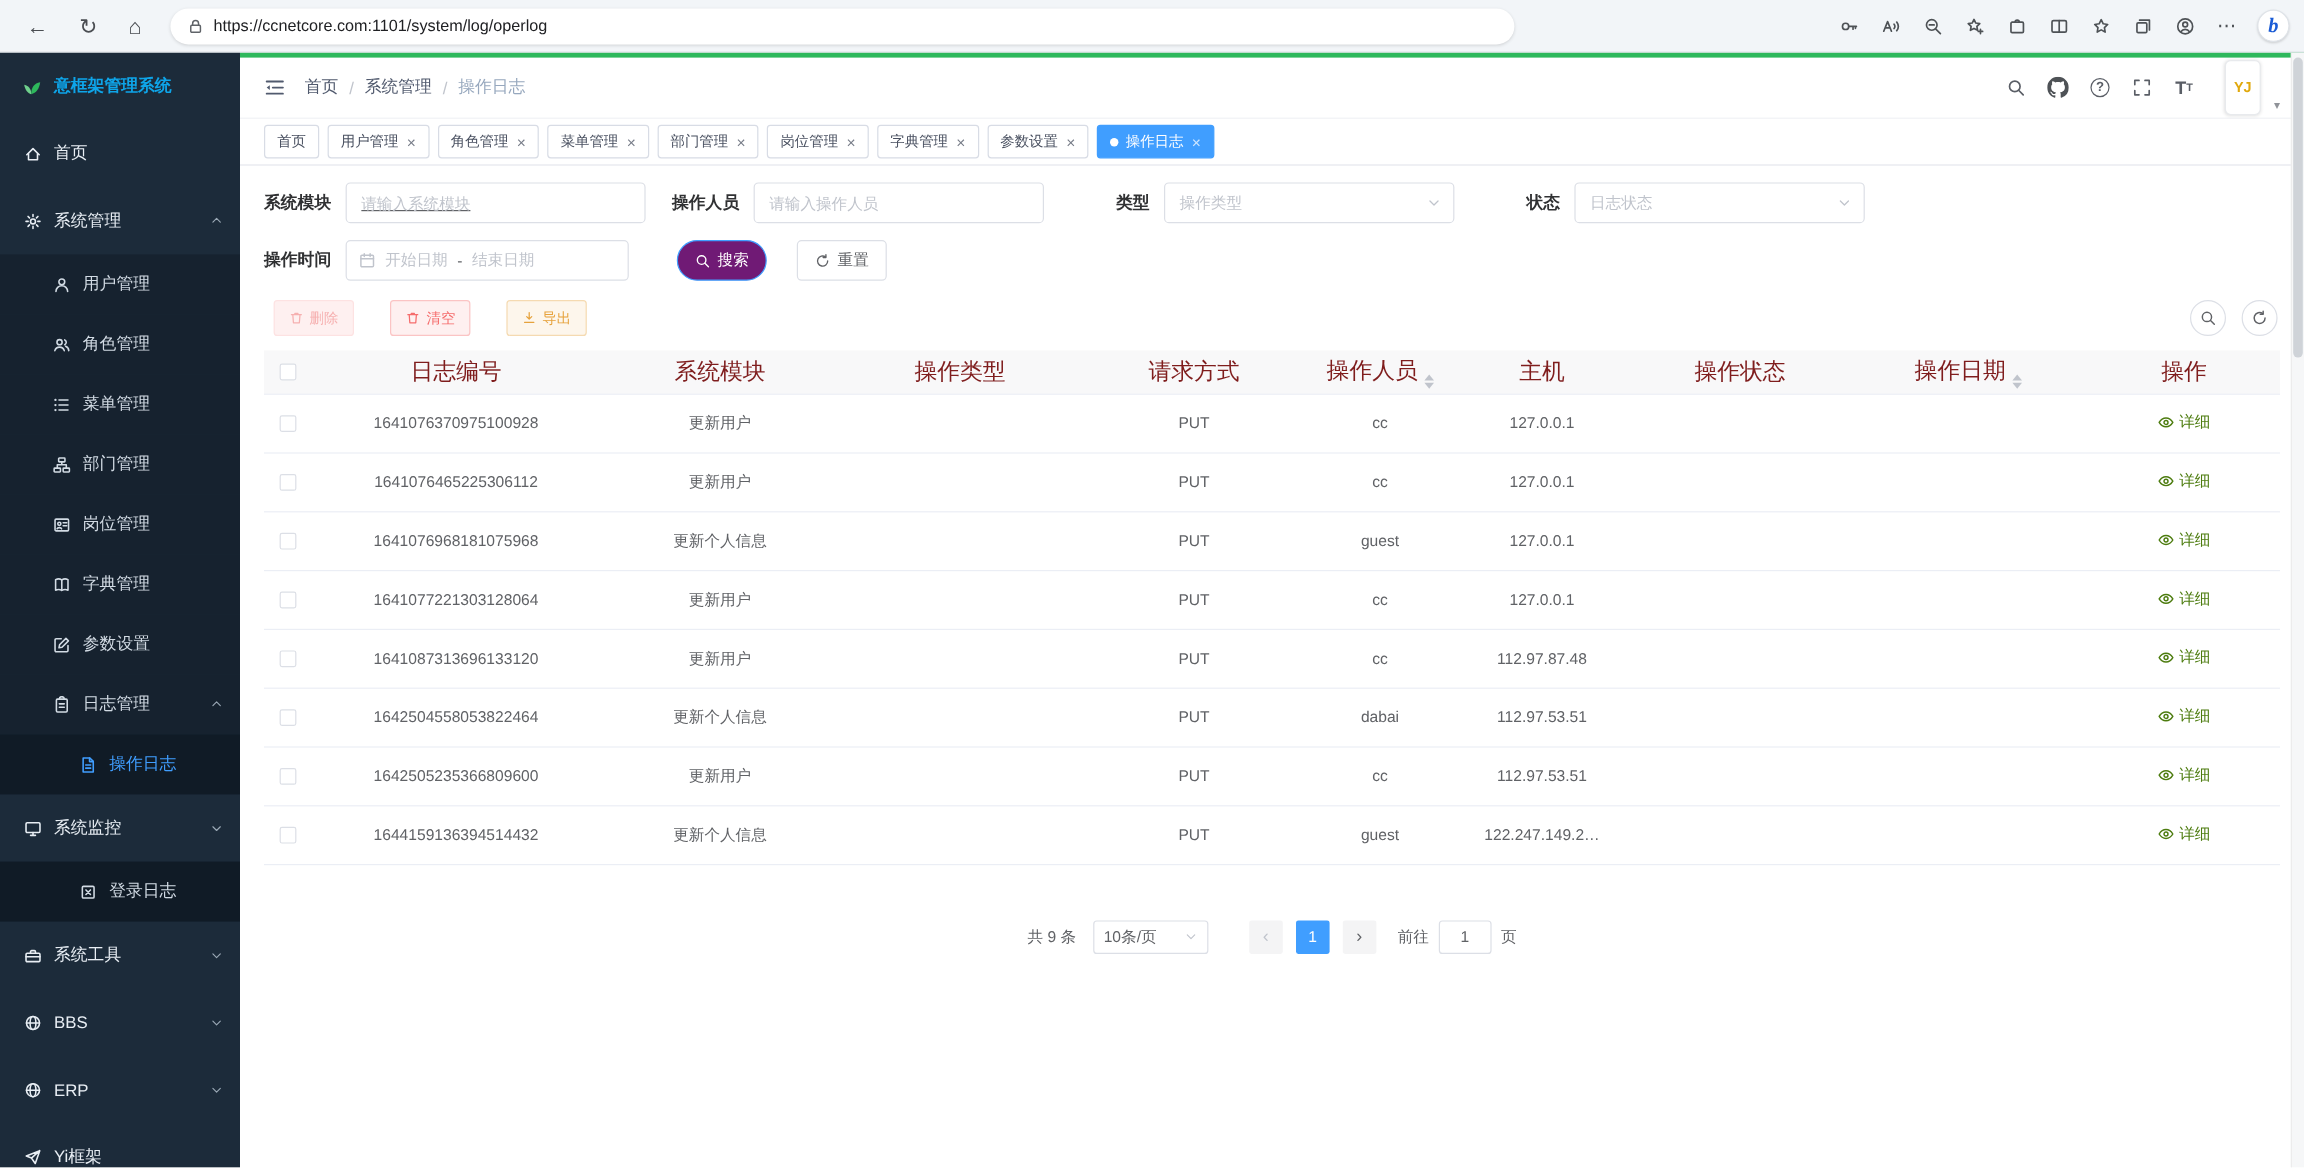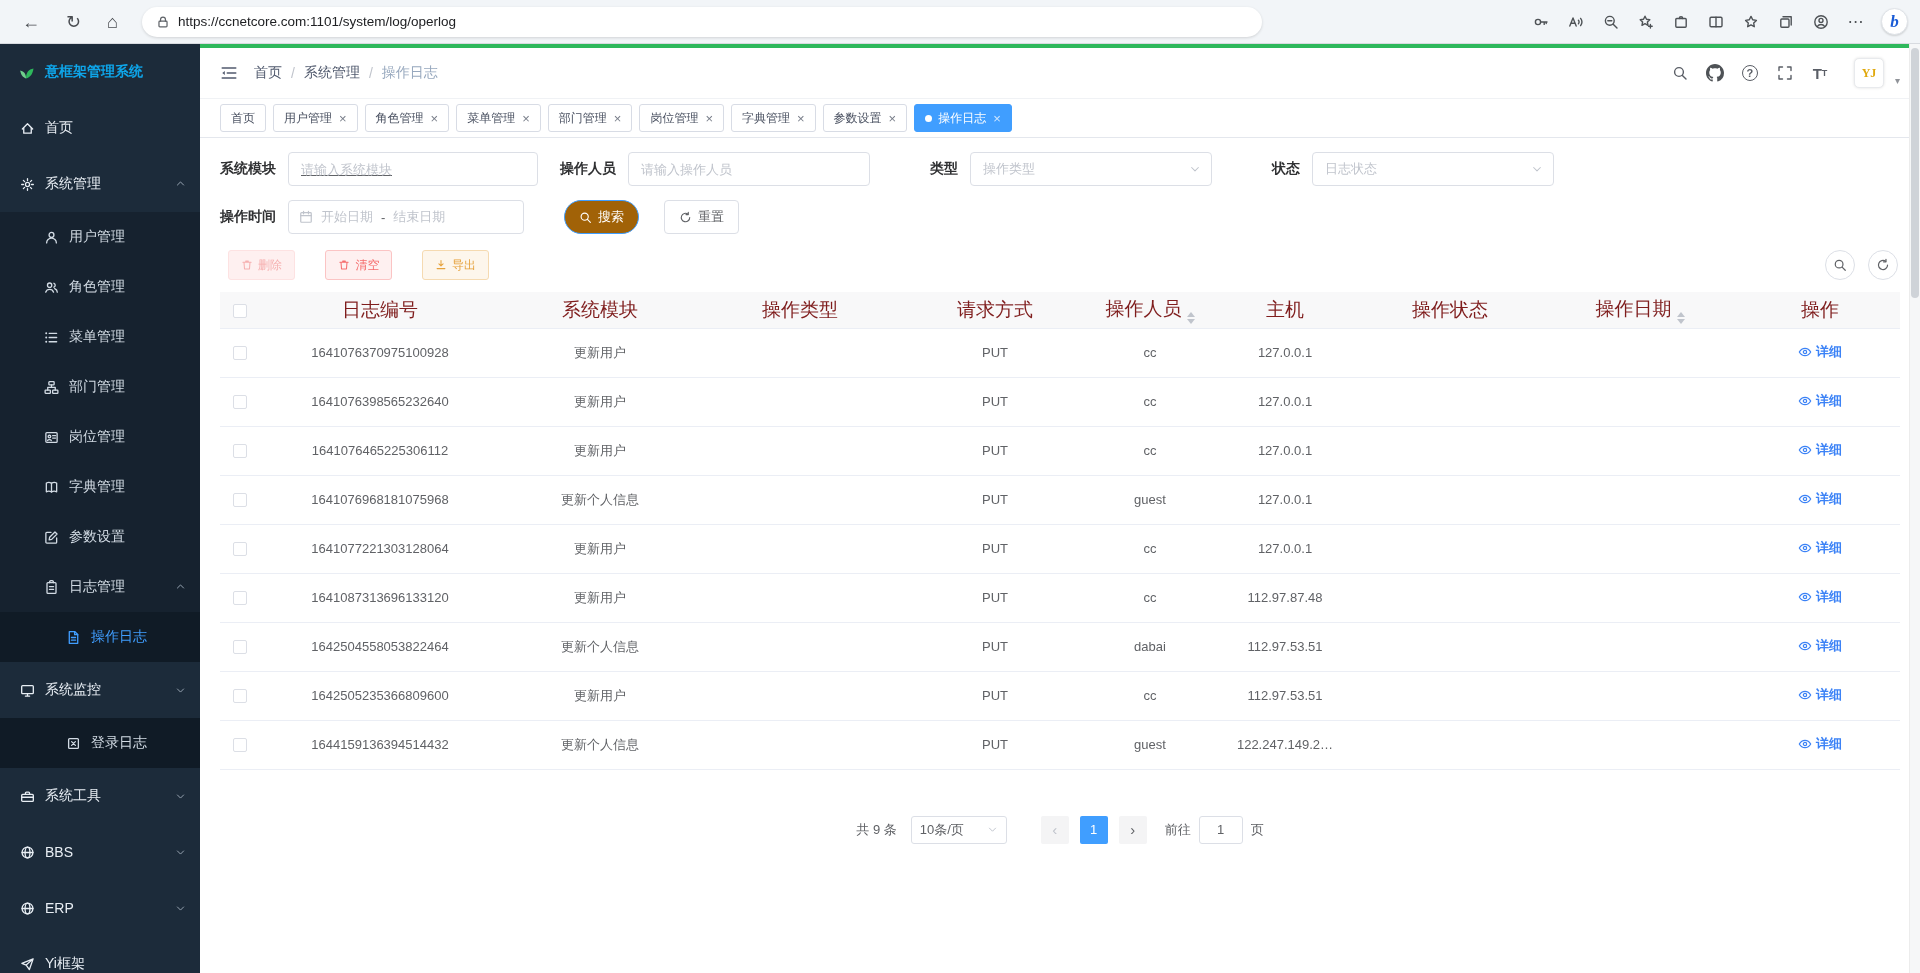--- a/index.html
+++ b/index.html
@@ -40,21 +40,21 @@
   .hamb { color:#515a6e; margin-right:16px; cursor:pointer; display:flex; }
   .crumbs { display:flex; align-items:center; gap:9px; font-size:14px; }
   .crumb { color:#515a6e; cursor:pointer; }
   .crumb.last { color:#97a8be; cursor:default; }
   .csep { color:#c0c4cc; }
   .nav-right { margin-left:auto; display:flex; align-items:center; gap:17px; color:#5a5e66; }
   .nicon { width:18px; height:18px; display:flex; align-items:center; justify-content:center; cursor:pointer; }
   .qicon { width:16px; height:16px; border:1.4px solid #5a5e66; border-radius:50%; font-size:11px; display:flex; align-items:center; justify-content:center; font-weight:bold; }
   .fticon { font-weight:bold; font-size:15px; line-height:1; }
   .fticon small { font-size:9px; }
-  .avatar { width:30px; height:30px; border-radius:5px; background:#fff; border:1px solid #e8eaed; box-shadow:0 0 3px rgba(0,0,0,.12); color:#e0a80c; font-weight:bold; font-size:12px; display:flex; align-items:center; justify-content:center; margin-left:8px; cursor:pointer;font-family:Liberation Serif, serif; }
+  .avatar { width:30px; height:46px; border-radius:5px; background:#fff; border:1px solid #e8eaed; box-shadow:0 0 3px rgba(0,0,0,.12); color:#e0a80c; font-weight:bold; font-size:12px; display:flex; align-items:center; justify-content:center; margin-left:8px; cursor:pointer; }
   .avcaret { color:#909399; font-size:10px; margin-left:-6px; align-self:flex-end; padding-bottom:2px; }
 
   .tabbar { height:40px; display:flex; align-items:center; padding:0 20px; border-top:1px solid #f0f2f5; border-bottom:1px solid #e4e7ed; }
   .tab { display:inline-flex; align-items:center; height:28px; padding:0 10px; border:1px solid #d8dce5; background:#fff; color:#495060; font-size:12px; margin-right:7px; border-radius:3px; cursor:pointer; white-space:nowrap; }
   .tab .tclose { margin-left:7px; font-size:13px; line-height:1; opacity:.75; }
   .tab.active { background:#409eff; border-color:#409eff; color:#fff; }
   .tab.active .tdot { width:7px; height:7px; border-radius:50%; background:#fff; margin-right:6px; }
 
   .content { padding:14px 20px 0; }
 
@@ -65,21 +65,21 @@
   .finput { height:34px; border:1px solid #dcdfe6; border-radius:4px; padding:0 12px; font-size:13px; color:#606266; outline:none; background:#fff; }
   .finput::placeholder { color:#c0c4cc; }
   .w250{width:250px;text-decoration:underline;} .w242{width:242px;} .w240{width:240px;}
   .ml22{margin-left:22px;} .ml60{margin-left:60px;} .ml40{margin-left:40px;} .ml25{margin-left:25px;}
   .fselect { height:34px; width:242px; border:1px solid #dcdfe6; border-radius:4px; background:#fff; display:flex; align-items:center; justify-content:space-between; padding:0 10px 0 12px; font-size:13px; color:#c0c4cc; cursor:pointer; }
   .fselect .scaret { color:#c0c4cc; display:flex; }
   .fselect .scaret svg { width:12px; height:12px; }
   .drange { height:34px; width:236px; border:1px solid #dcdfe6; border-radius:4px; background:#fff; display:flex; align-items:center; padding:0 10px; gap:8px; font-size:13px; color:#c0c4cc; }
   .drange .dsep { color:#606266; }
   .btn { height:34px; display:inline-flex; align-items:center; gap:6px; padding:0 14px; border-radius:4px; font-size:13px; cursor:pointer; border:1px solid transparent; }
-  .btn-primary { background:#a16207; border-color:#409eff; color:#fff;border-radius:17px; }
+  .btn-primary { background:#701a75; border-color:#409eff; color:#fff;border-radius:17px; }
   .btn-plain { background:#fff; border-color:#dcdfe6; color:#606266; }
 
   
   .toolbar { position:relative; margin-top:16px; height:30px; }
   .sbtn { height:30px; display:inline-flex; align-items:center; gap:5px; padding:0 12px; font-size:12px; border-radius:3px; cursor:pointer; border:1px solid; vertical-align:top; }
   .sbtn-del { margin-left:8px; background:#fef0f0; border-color:#fde2e2; color:#f6b0b0; cursor:not-allowed; }
   .sbtn-clear { margin-left:26px; background:#fef0f0; border-color:#fbc4c4; color:#f56c6c; }
   .sbtn-exp { margin-left:25px; background:#fdf6ec; border-color:#f5dab1; color:#e6a23c; }
   .circ { position:absolute; top:0; width:30px; height:30px; border:1px solid #dcdfe6; border-radius:50%; background:#fff; display:flex; align-items:center; justify-content:center; color:#606266; cursor:pointer; }
   .circ svg { width:14px; height:14px; }
@@ -87,21 +87,21 @@
   .circ-refresh { right:2px; }
 
   
   .grid { margin-top:12px; width:1680px; border-collapse:collapse; table-layout:fixed; }
   .grid th { height:36px; background:#f8f8f9; color:#7f1d1d; font-size:19px; font-weight:normal; text-align:center; border-bottom:1px solid #ebeef5; white-space:nowrap; }
   .grid td { height:49px; font-size:13px; color:#606266; text-align:center; border-bottom:1px solid #ebeef5; white-space:nowrap; overflow:hidden; text-overflow:ellipsis; }
   .cb { width:14px; height:14px; border:1px solid #dcdfe6; border-radius:2px; background:#fff; display:inline-block; vertical-align:middle; cursor:pointer; }
   .sort { display:inline-flex; flex-direction:column; align-items:center; margin-left:5px; vertical-align:-2px; cursor:pointer; }
   .s-up { width:0; height:0; border:4px solid transparent; border-top:0; border-bottom:5px solid #c0c4cc; margin-bottom:2px; }
   .s-dn { width:0; height:0; border:4px solid transparent; border-bottom:0; border-top:5px solid #c0c4cc; }
-  .detail-link { color:#3b82f6; display:inline-flex; align-items:center; gap:4px; cursor:pointer; text-decoration:none;font-weight:bold; }
+  .detail-link { color:#4d7c0f; display:inline-flex; align-items:center; gap:4px; cursor:pointer; text-decoration:none; }
   .detail-link svg { width:14px; height:14px; }
 
   
   .pager { margin-top:46px; display:flex; align-items:center; justify-content:center; font-size:13px; color:#606266; }
   .psel { margin-left:14px; width:96px; height:28px; border:1px solid #dcdfe6; border-radius:3px; background:#fff; display:flex; align-items:center; justify-content:space-between; padding:0 8px; cursor:pointer; }
   .psel svg { width:11px; height:11px; color:#c0c4cc; }
   .pbtn { margin-left:34px; width:28px; height:28px; border-radius:2px; background:#f4f4f5; color:#c0c4cc; display:flex; align-items:center; justify-content:center; font-size:15px; cursor:pointer; }
   .pnum { margin-left:11px; width:28px; height:28px; border-radius:2px; background:#409eff; color:#fff; display:flex; align-items:center; justify-content:center; cursor:pointer; }
   .pnext { margin-left:11px; color:#606266; }
   .pgoto { margin-left:18px; }
@@ -614,40 +614,20 @@
                 <a class="detail-link">
                   <svg class="icn" viewBox="0 0 16 16">
                     <path d="M1.5 8s2.4-4.2 6.5-4.2S14.5 8 14.5 8 12.1 12.2 8 12.2 1.5 8 1.5 8z"></path>
                     <circle cx="8" cy="8" r="1.9"></circle>
                   </svg>
                   <span>详细</span>
                 </a>
               </td>
             </tr>
 
-            <tr>
-              <td><span class="cb"></span></td>
-              <td>1641076398565232640</td>
-              <td>更新用户</td>
-              <td></td>
-              <td>PUT</td>
-              <td>cc</td>
-              <td>127.0.0.1</td>
-              <td></td>
-              <td></td>
-              <td>
-                <a class="detail-link">
-                  <svg class="icn" viewBox="0 0 16 16">
-                    <path d="M1.5 8s2.4-4.2 6.5-4.2S14.5 8 14.5 8 12.1 12.2 8 12.2 1.5 8 1.5 8z"></path>
-                    <circle cx="8" cy="8" r="1.9"></circle>
-                  </svg>
-                  <span>详细</span>
-                </a>
-              </td>
-            </tr>
 
             <tr>
               <td><span class="cb"></span></td>
               <td>1641076465225306112</td>
               <td>更新用户</td>
               <td></td>
               <td>PUT</td>
               <td>cc</td>
               <td>127.0.0.1</td>
               <td></td>

